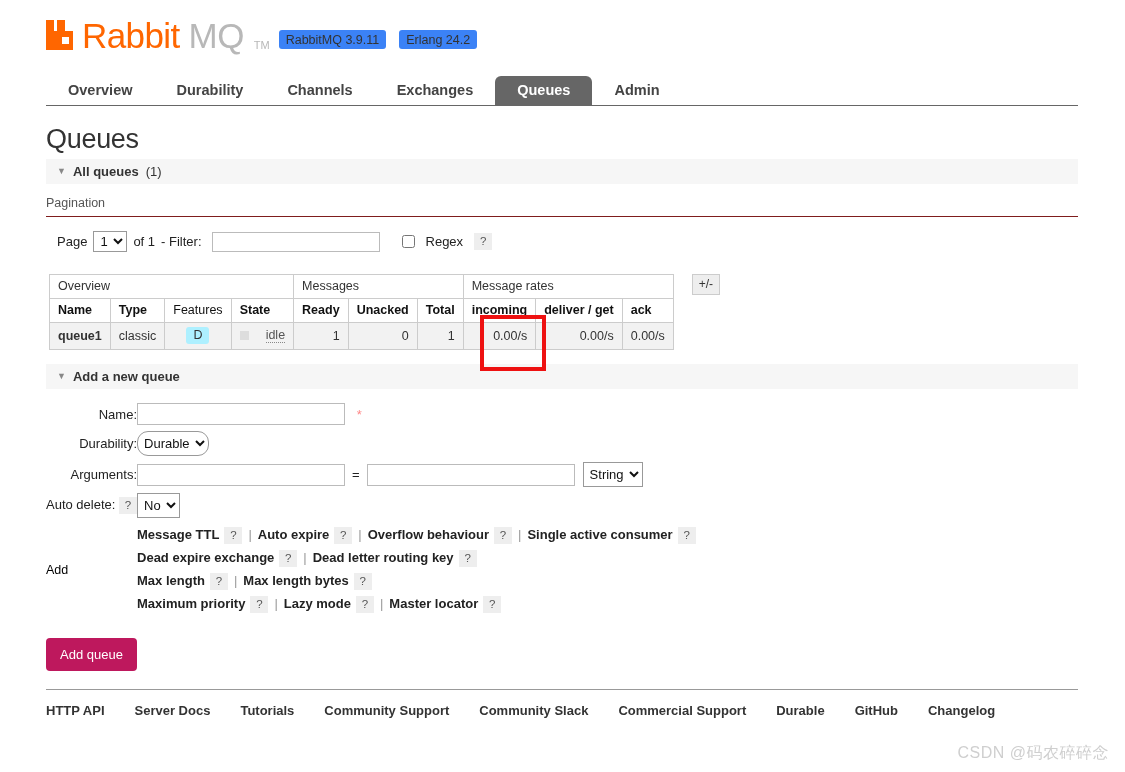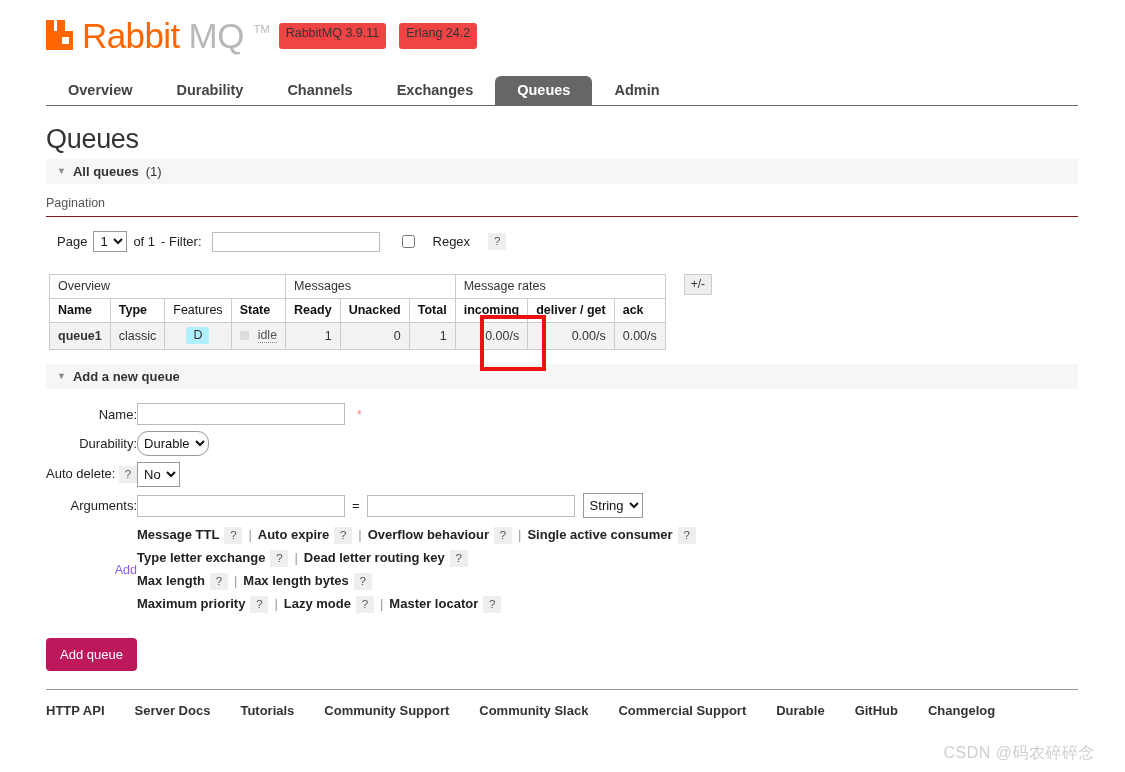--- a/index.html
+++ b/index.html
@@ -70,28 +70,28 @@
   .logo-mq {
     font-size: 35px;
     color: #b8b8b8;
     font-weight: normal;
     letter-spacing: -0.6px;
     line-height: 1;
   }
   .logo-tm {
     font-size: 11px;
     color: #b8b8b8;
-    margin-bottom: 18px;
+    margin-bottom: 2px;
     margin-left: 1px;
   }
   .badge {
-    background: #ef4444;
+    background: #3b82f6;
     color: #333333;
     font-size: 12.5px;
-    padding: 3px 7px 9px 7px;
+    padding: 3px 7px 2px 7px;
     border-radius: 3px;
     margin-bottom: 4px;
     white-space: nowrap;
   }
   .badge + .badge { margin-left: 4px; }
 
   
   #nav {
     margin: 14px 0 0 46px;
     width: 1032px;
@@ -238,21 +238,21 @@
     background: #aef0ff;
     color: #333333;
     padding: 1px 7px 2px 7px;
     border-radius: 3px;
     font-size: 12.5px;
   }
   .state-cell {
     display: flex;
     align-items: center;
     justify-content: space-between;
-    gap: 9px;
+    gap: 17px;
   }
   .state-sq {
     width: 9px; height: 9px;
     background: #dddddd;
     display: inline-block;
   }
   .state-txt {
     color: #555555;
     border-bottom: 1px dotted #888888;
   }
@@ -292,23 +292,22 @@
   td.lab {
     text-align: right;
     padding-right: 7px;
     color: #222222;
     white-space: nowrap;
   }
   .req { color: #ff8888; font-size: 13px; margin-left: 8px; }
   .eq { padding: 0 7px; color: #222222; }
 
   .args-label {
-    color: #8b5cf6;
+    color: #000000;
     font-size: 12.5px;
-    text-align: right;
     padding-right: 9px;
     vertical-align: top;
     padding-top: 5px;
   }
   .preset-row {
     padding: 3px 0;
     font-size: 13px;
     font-weight: bold;
     color: #222222;
     white-space: nowrap;
@@ -344,21 +343,21 @@
     display: flex;
     gap: 30px;
     font-size: 13px;
     font-weight: bold;
     color: #333333;
   }
   #footer span { cursor: pointer; white-space: nowrap; }
 
   #watermark {
     position: absolute;
-    right: 30px;
+    right: 16px;
     bottom: 8px;
     color: #cfcfcf;
     font-size: 16px;
     letter-spacing: 0.5px;
   }
 </style>
 </head>
 <body>
 
 <div id="header">
@@ -399,21 +398,21 @@
   <div class="sub-label">Pagination</div>
 
   <div class="pag-row">
     <span>Page</span>
     <select class="mini">
       <option>1</option>
     </select>
     <span>of 1</span>
     <span>- Filter:</span>
     <input class="txt" style="width: 168px; margin-left: 4px;" value="">
-    <span style="display:inline-flex;align-items:center;gap:18px;margin-left:16px;">
+    <span style="display:inline-flex;align-items:center;gap:11px;margin-left:16px;">
       <input type="checkbox" style="">
       <span>Regex</span>
       <span class="help">?</span>
     </span>
   </div>
 
   <div class="table-wrap">
     <table class="qtbl">
       <tbody>
           <tr class="grp">
@@ -476,51 +475,51 @@
       </tr>
       <tr>
         <td class="lab">Durability:</td>
         <td>
           <select class="mini" style="padding:3px 2px;border-radius:11px;">
             <option>Durable</option>
           </select>
         </td>
       </tr>
       <tr>
-        <td class="lab">
-          <span>Auto delete:</span>
-          <span class="help">?</span>
-        </td>
-        <td>
-          <select class="mini" style="padding:3px 2px;">
-            <option>No</option>
-          </select>
-        </td>
-      </tr>
-      <tr>
         <td class="lab">Arguments:</td>
         <td>
           <span style="display:inline-flex;align-items:center;">
             <input class="txt" style="width: 208px; height: 22px;" value="">
             <span class="eq">=</span>
             <input class="txt" style="width: 208px; height: 22px;" value="">
             <select class="mini" style="padding:3px 2px;margin-left:8px;">
               <option>String</option>
             </select>
           </span>
         </td>
       </tr>
       <tr>
+        <td class="lab">
+          <span>Auto delete:</span>
+          <span class="help">?</span>
+        </td>
+        <td>
+          <select class="mini" style="padding:3px 2px;">
+            <option>No</option>
+          </select>
+        </td>
+      </tr>
+      <tr>
         <td class="args-label">Add</td>
         <td>
           <div class="preset-row">
             <span class="preset">Message TTL</span><span class="help">?</span><span class="sep">|</span><span class="preset">Auto expire</span><span class="help">?</span><span class="sep">|</span><span class="preset">Overflow behaviour</span><span class="help">?</span><span class="sep">|</span><span class="preset">Single active consumer</span><span class="help">?</span>
           </div>
           <div class="preset-row">
-            <span class="preset">Type letter exchange</span><span class="help">?</span><span class="sep">|</span><span class="preset">Dead letter routing key</span><span class="help">?</span>
+            <span class="preset">Dead expire exchange</span><span class="help">?</span><span class="sep">|</span><span class="preset">Dead letter routing key</span><span class="help">?</span>
           </div>
           <div class="preset-row">
             <span class="preset">Max length</span><span class="help">?</span><span class="sep">|</span><span class="preset">Max length bytes</span><span class="help">?</span>
           </div>
           <div class="preset-row">
             <span class="preset">Maximum priority</span><span class="help">?</span><span class="sep">|</span><span class="preset">Lazy mode</span><span class="help">?</span><span class="sep">|</span><span class="preset">Master locator</span><span class="help">?</span>
           </div>
         </td>
       </tr>
     </tbody>

